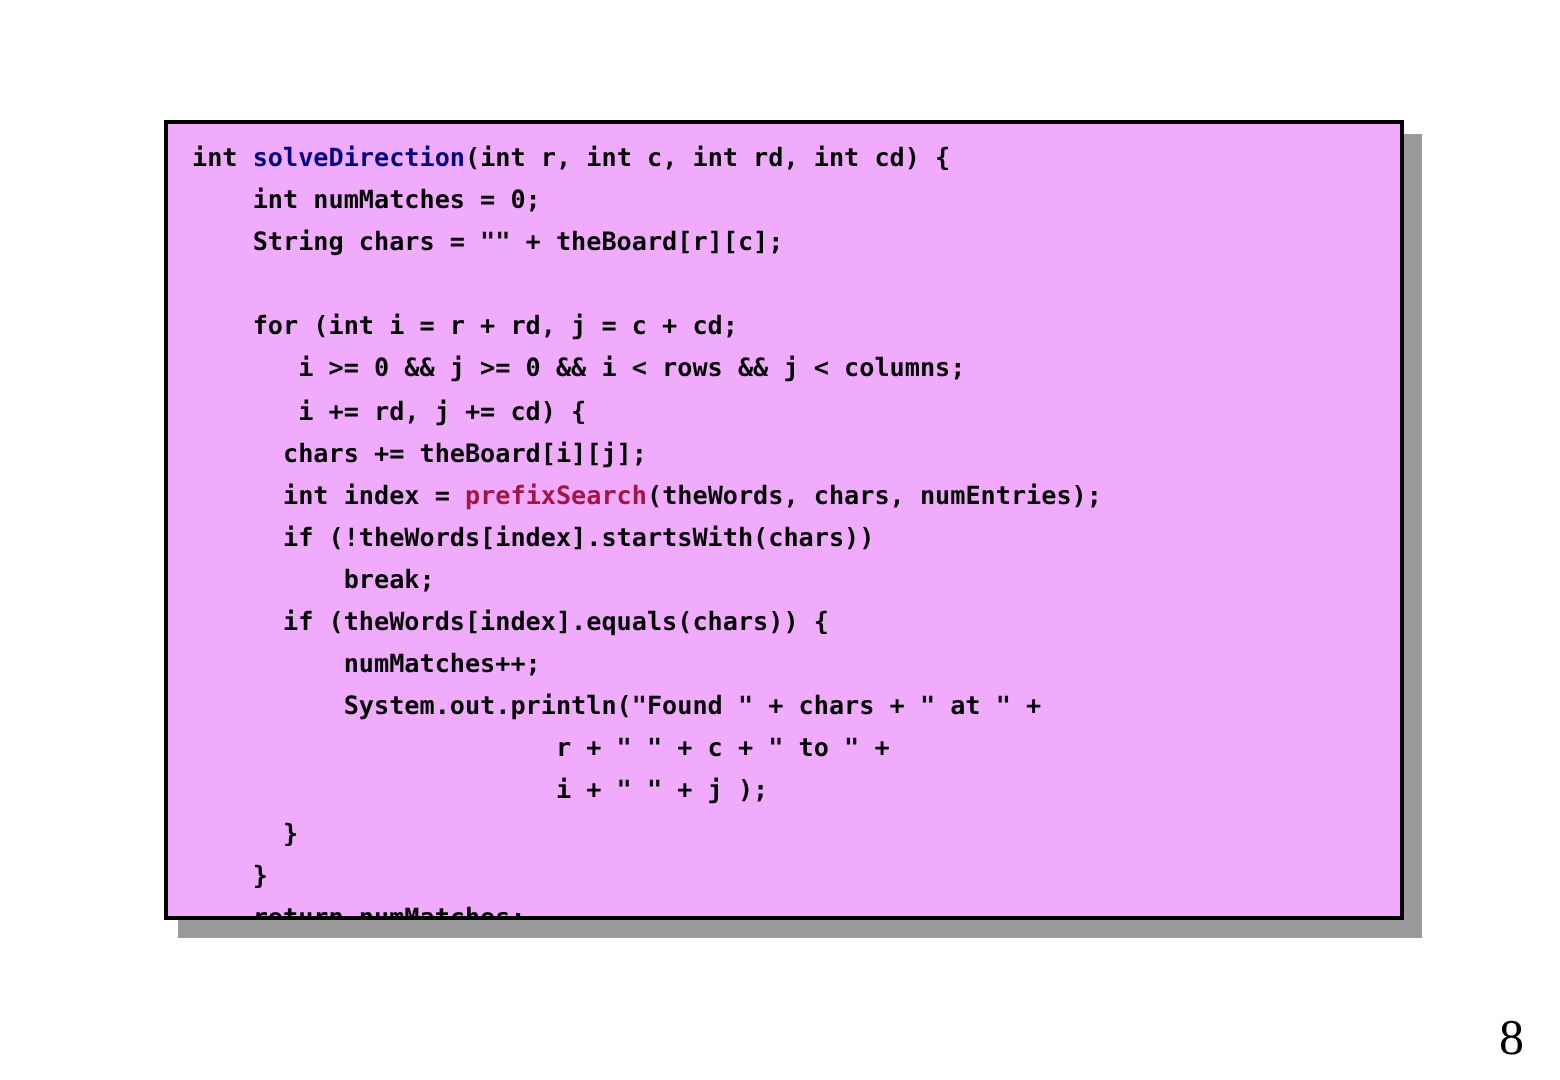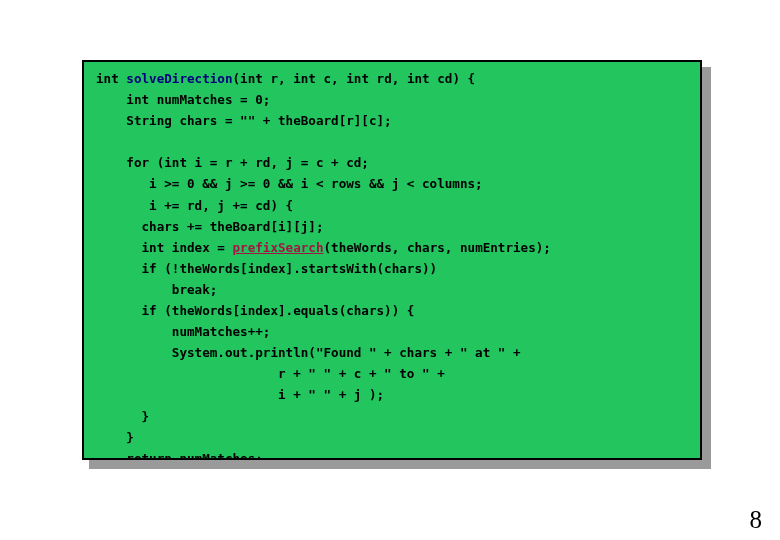--- a/index.html
+++ b/index.html
@@ -32,21 +32,21 @@
     height: 402px;
     background: #9a9a9a;
   }
 
   #code-frame {
     position: absolute;
     left: 82px;
     top: 60px;
     width: 620px;
     height: 400px;
-    background: #22c55e;
+    background: #f0abfc;
     border: 2px solid #000000;
     box-sizing: border-box;
     overflow: hidden;
   }
 
   #code-block {
     position: absolute;
     left: 12px;
     top: 6px;
     right: 2px;
@@ -66,21 +66,20 @@
   }
 
   .tok-fn-blue {
     color: #000080;
     font-weight: bold;
   }
 
   .tok-fn-red {
     color: #a31545;
     font-weight: bold;
-    text-decoration: underline;
   }
 
   #page-number {
     position: absolute;
     right: 18px;
     bottom: 8px;
     font-family: "Liberation Serif", serif;
     font-size: 25px;
     color: #000000;
     line-height: 1;

